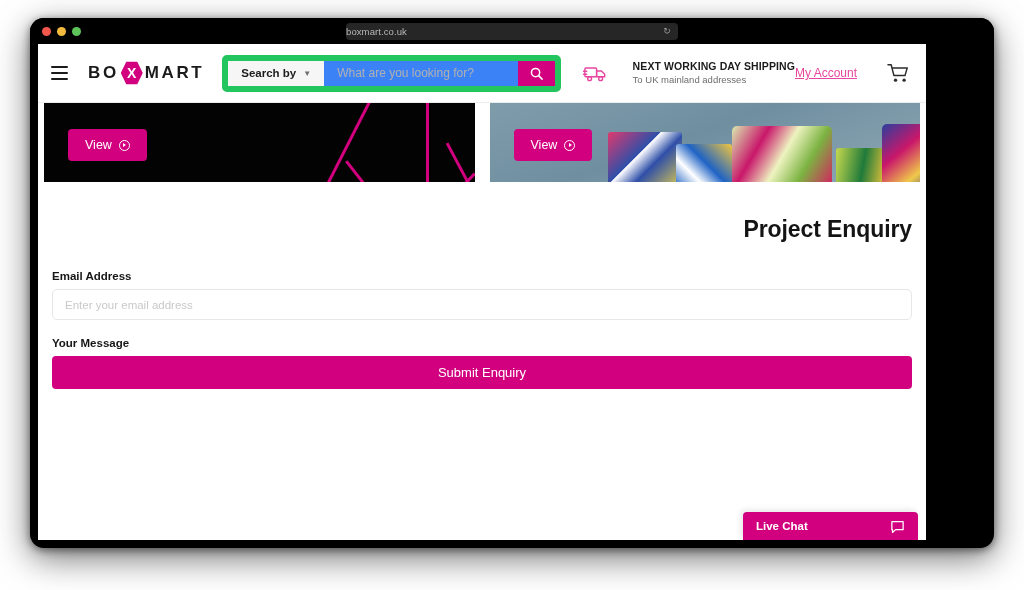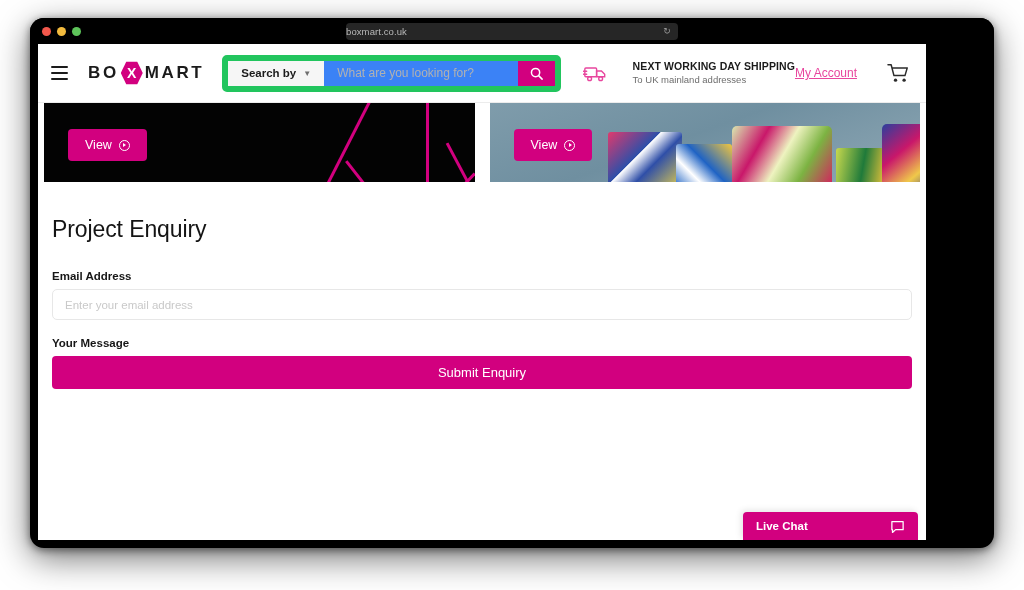--- a/index.html
+++ b/index.html
@@ -275,23 +275,23 @@
   .geo { position: absolute; background: #d2007f; }
 
   
   .dbox { position: absolute; bottom: -6px; border-radius: 3px 3px 0 0; }
 
   
   .form-section {
     padding: 34px 14px 0 14px;
   }
   .form-title {
-    text-align: left;
+    text-align: right;
     font-size: 23px;
-    font-weight: normal;
+    font-weight: bold;
     color: #141414;
     letter-spacing: -0.1px;
     margin-bottom: 27px;
   }
   .field-label {
     font-size: 11.5px;
     font-weight: bold;
     color: #161616;
     margin-bottom: 7px;
   }

